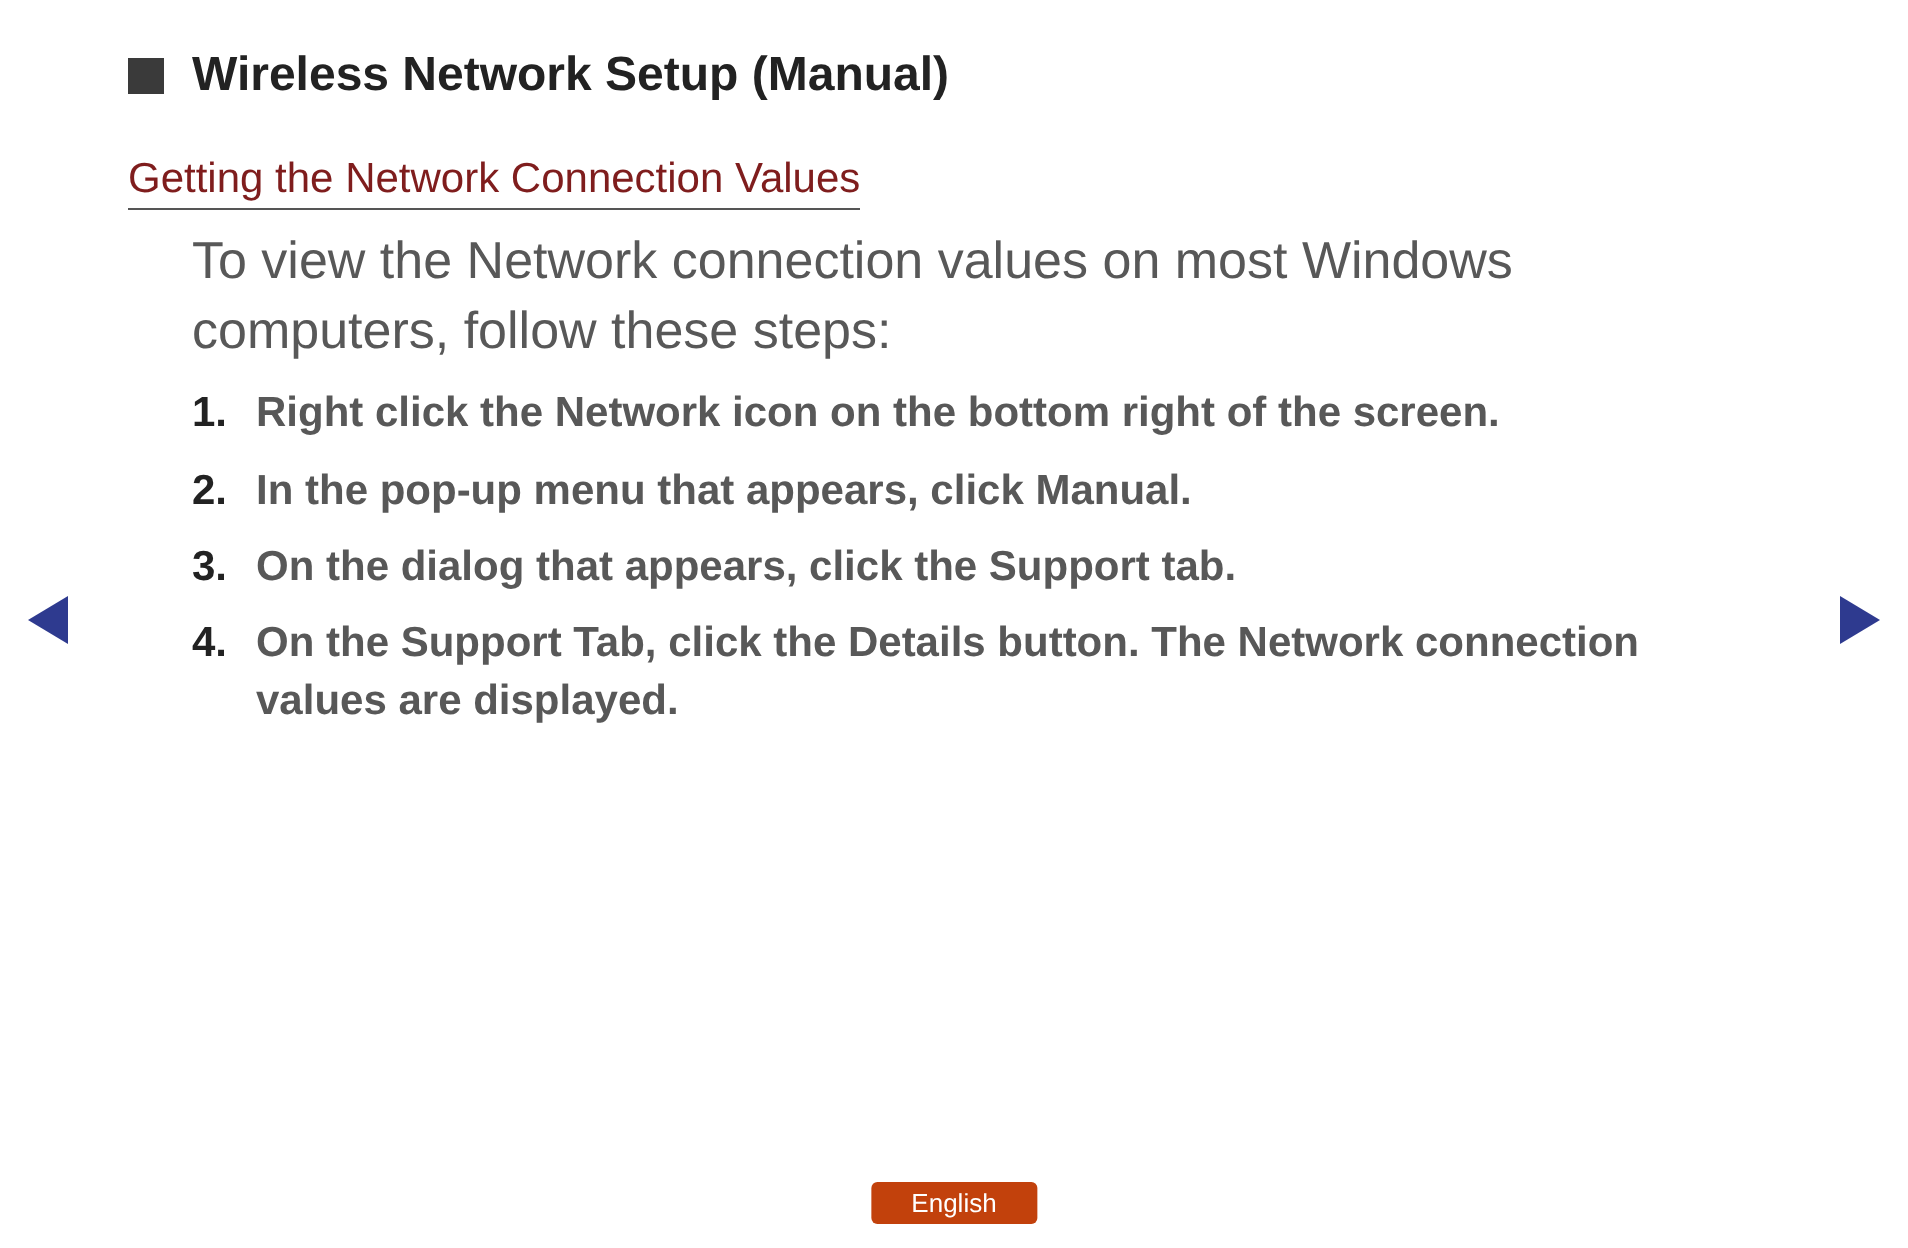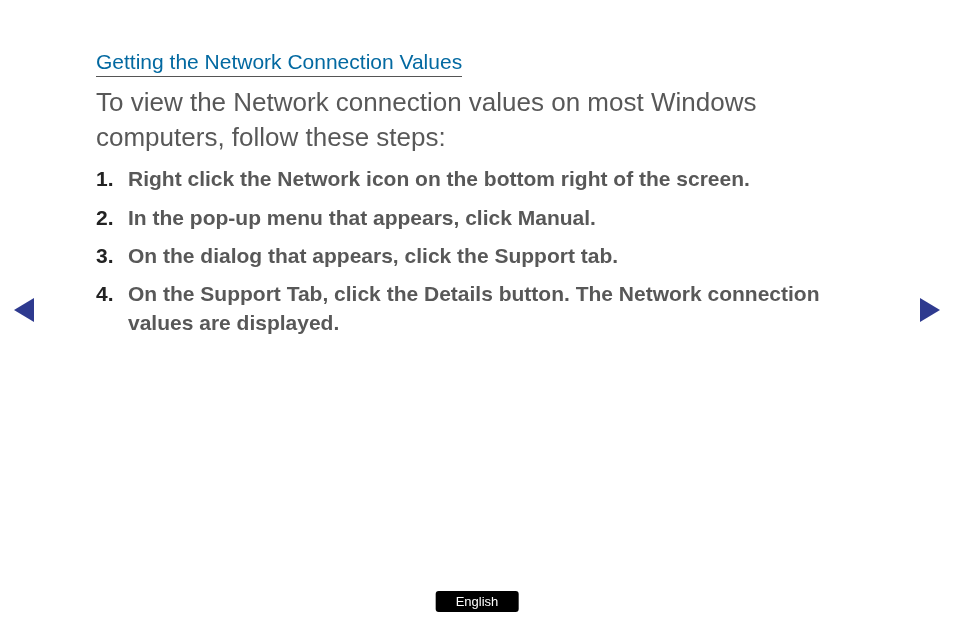--- a/index.html
+++ b/index.html
@@ -34,22 +34,21 @@
   }
   .intro {
     font-size: 21px;
     line-height: 1.35;
     color: #585858;
     margin-left: 32px;
     margin-top: 4px;
   }
   .subhead {
     font-size: 21px;
-    color: #0369a1;
-    margin-left: 32px;
+    color: #7f1d1d;
     margin-top: 26px;
     display: inline-block;
     border-bottom: 1px solid #555;
     padding-bottom: 2px;
   }
   .subintro {
     font-size: 26px;
     line-height: 1.35;
     color: #585858;
     margin-left: 32px;
@@ -95,31 +94,35 @@
     right: 14px;
     border-top: 12px solid transparent;
     border-bottom: 12px solid transparent;
     border-left: 20px solid #2e3a8f;
   }
   .lang-badge {
     position: absolute;
     bottom: 12px;
     left: 50%;
     transform: translateX(-50%);
-    background: #000000;
+    background: #c2410c;
     color: #ffffff;
     font-size: 13px;
     padding: 3px 20px;
     border-radius: 3px;
   }
 </style>
 </head>
 <body>
 
 <div class="page">
+  <div class="heading-row">
+    <div class="bullet-square"></div>
+    <div class="heading-text">Wireless Network Setup (Manual)</div>
+  </div>
 
   <div class="subhead">Getting the Network Connection Values</div>
   <div class="subintro">To view the Network connection values on most Windows computers, follow these steps:</div>
 
   <ol class="steps">
     <li>
       <span class="step-num">1.</span>
       <span class="step-text">Right click the Network icon on the bottom right of the screen.</span>
     </li>
     <li>

